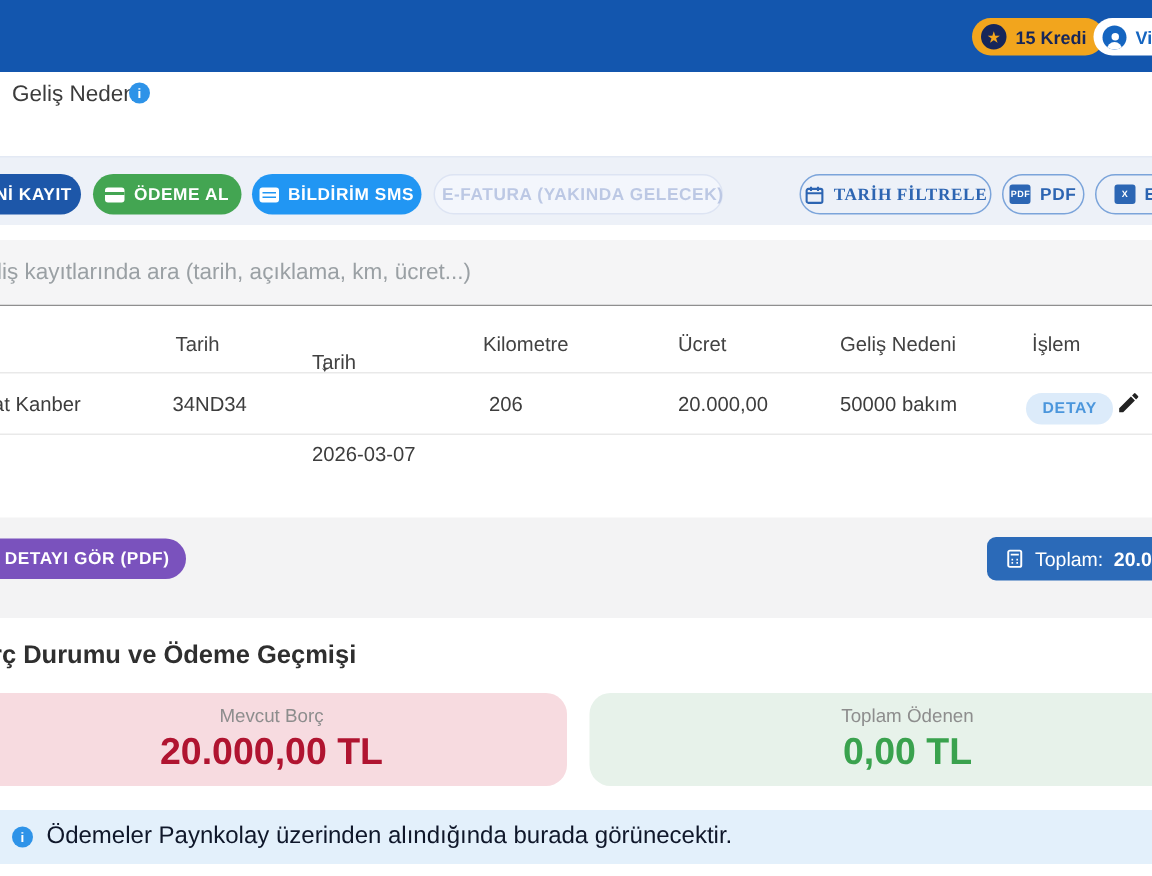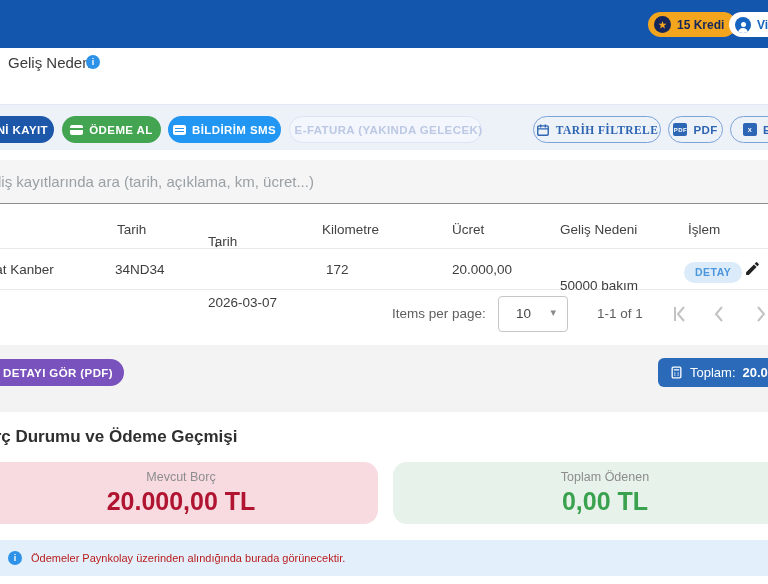--- a/index.html
+++ b/index.html
@@ -47,21 +47,21 @@
   .searchbar input::placeholder { color:#9aa0a4; }
 
   
   .thead { position:absolute; left:0; top:210px; width:768px; height:39px; border-bottom:1px solid #e9e9e9; font-size:13.5px; color:#424242; }
   .thead span, .trow span { position:absolute; top:12px; white-space:nowrap; }
   .trow { position:absolute; left:0; top:249px; width:768px; height:41px; border-bottom:1px solid #e9e9e9; font-size:13.5px; color:#3d3d3d; }
   .trow span { top:13px; } .c-plaka-h { left:117px; } .c-tarih-h { left:208px; }
   .c-km-h { left:322px; } .c-ucret-h { left:452px; } .c-neden-h { left:560px; } .c-islem-h { left:688px; }
   .sort-arrow { font-size:14px; color:#424242; margin-left:5px; }
   .c-musteri { left:-28px; } .c-plaka { left:115px; } .c-tarih { left:208px;margin-top:33px; }
-  .c-km { left:326px; } .c-ucret { left:452px; } .c-neden { left:560px;margin-top:16px; }
+  .c-km { left:326px; } .c-ucret { left:452px; } .c-neden { left:560px; }
   .detay-pill { position:absolute; left:684px; top:10px; height:21px; padding:4px 11px 0; background:#dcebfa; color:#4b96dc; font-size:10.5px; font-weight:bold; letter-spacing:.5px; border-radius:11px; cursor:pointer; }
   .edit-ico { position:absolute; left:744px; top:11px; width:17px; height:17px; cursor:pointer; }
 
   
   .paginator { position:absolute; left:0; top:291px; width:768px; height:48px; font-size:13.5px; color:#5e5e5e; }
   .pp-label { position:absolute; left:392px; top:15px; }
   .pp-select { position:absolute; left:498px; top:5px; width:70px; height:36px; border:1px solid #c6c6c6; border-radius:4px; background:#fff; cursor:pointer; }
   .pp-select .val { position:absolute; left:17px; top:9px; color:#444; }
   .pp-select .caret { position:absolute; right:11px; top:9px; color:#8a8a8a; font-size:11px; }
   .pp-range { position:absolute; left:597px; top:15px; }
@@ -80,21 +80,21 @@
   .card .lbl { font-size:12.5px; color:#8d8d8d; }
   .card .val { font-size:25px; font-weight:bold; }
   .card-debt { left:-16px; width:394px; background:#f7dbe0; }
   .card-debt .val { color:#b01430; }
   .card-paid { left:393px; width:424px; background:#e7f2ea; }
   .card-paid .val { color:#3aa24e; }
 
   
   .infobar { position:absolute; left:-10px; top:540px; width:788px; height:36px; background:#e3f0fb; border-radius:8px; display:flex; align-items:center; }
   .infobar .info-dot { position:static; margin-left:18px; flex:0 0 auto; }
-  .infobar .txt { margin-left:9px; font-size:11px; color:#b91c1c; white-space:nowrap; }
+  .infobar .txt { margin-left:9px; font-size:16px; color:#0f172a; white-space:nowrap; }
 </style>
 </head>
 <body>
 
 <div id="app">
 
   <div class="topbar">
     <div class="pill credit-pill">
       <span class="coin">★</span>
       <span>15 Kredi</span>
@@ -159,47 +159,29 @@
     <span class="c-km-h">Kilometre</span>
     <span class="c-ucret-h">Ücret</span>
     <span class="c-neden-h">Geliş Nedeni</span>
     <span class="c-islem-h">İşlem</span>
   </div>
 
   <div class="trow">
     <span class="c-musteri">Murat Kanber</span>
     <span class="c-plaka">34ND34</span>
     <span class="c-tarih">2026-03-07</span>
-    <span class="c-km">172</span>
+    <span class="c-km">206</span>
     <span class="c-ucret">20.000,00</span>
     <span class="c-neden">50000 bakım</span>
     <span class="detay-pill">DETAY</span>
     <svg class="edit-ico" viewBox="0 0 24 24">
       <path d="M3 17.25V21h3.75L17.81 9.94l-3.75-3.75L3 17.25zM20.71 7.04a1 1 0 0 0 0-1.41l-2.34-2.34a1 1 0 0 0-1.41 0l-1.83 1.83 3.75 3.75 1.83-1.83z" fill="#222"></path>
     </svg>
   </div>
 
-  <div class="paginator">
-    <span class="pp-label">Items per page:</span>
-    <div class="pp-select">
-      <span class="val">10</span>
-      <span class="caret">▾</span>
-    </div>
-    <span class="pp-range">1-1 of 1</span>
-    <svg class="nav-btn nav-first" viewBox="0 0 24 24">
-      <path d="M7 5v14" stroke="#c2c2c2" stroke-width="2" fill="none"></path>
-      <path d="M16 5l-6 7 6 7" stroke="#c2c2c2" stroke-width="2" fill="none"></path>
-    </svg>
-    <svg class="nav-btn nav-prev" viewBox="0 0 24 24">
-      <path d="M14 5l-6 7 6 7" stroke="#c2c2c2" stroke-width="2" fill="none"></path>
-    </svg>
-    <svg class="nav-btn nav-next" viewBox="0 0 24 24">
-      <path d="M10 5l6 7-6 7" stroke="#c2c2c2" stroke-width="2" fill="none"></path>
-    </svg>
-  </div>
 
   <div class="sumband"></div>
   <div class="btn btn-purple">
     <span>TOPLAM DETAYI GÖR (PDF)</span>
   </div>
   <div class="total-badge">
     <svg width="13" height="15" viewBox="0 0 24 24">
       <rect x="4" y="2" width="16" height="20" rx="2" fill="none" stroke="#fff" stroke-width="2.4"></rect>
       <path d="M7 7h10M8 13h2M14 13h2M8 17h2M14 17h2" stroke="#fff" stroke-width="2.2" fill="none"></path>
     </svg>

